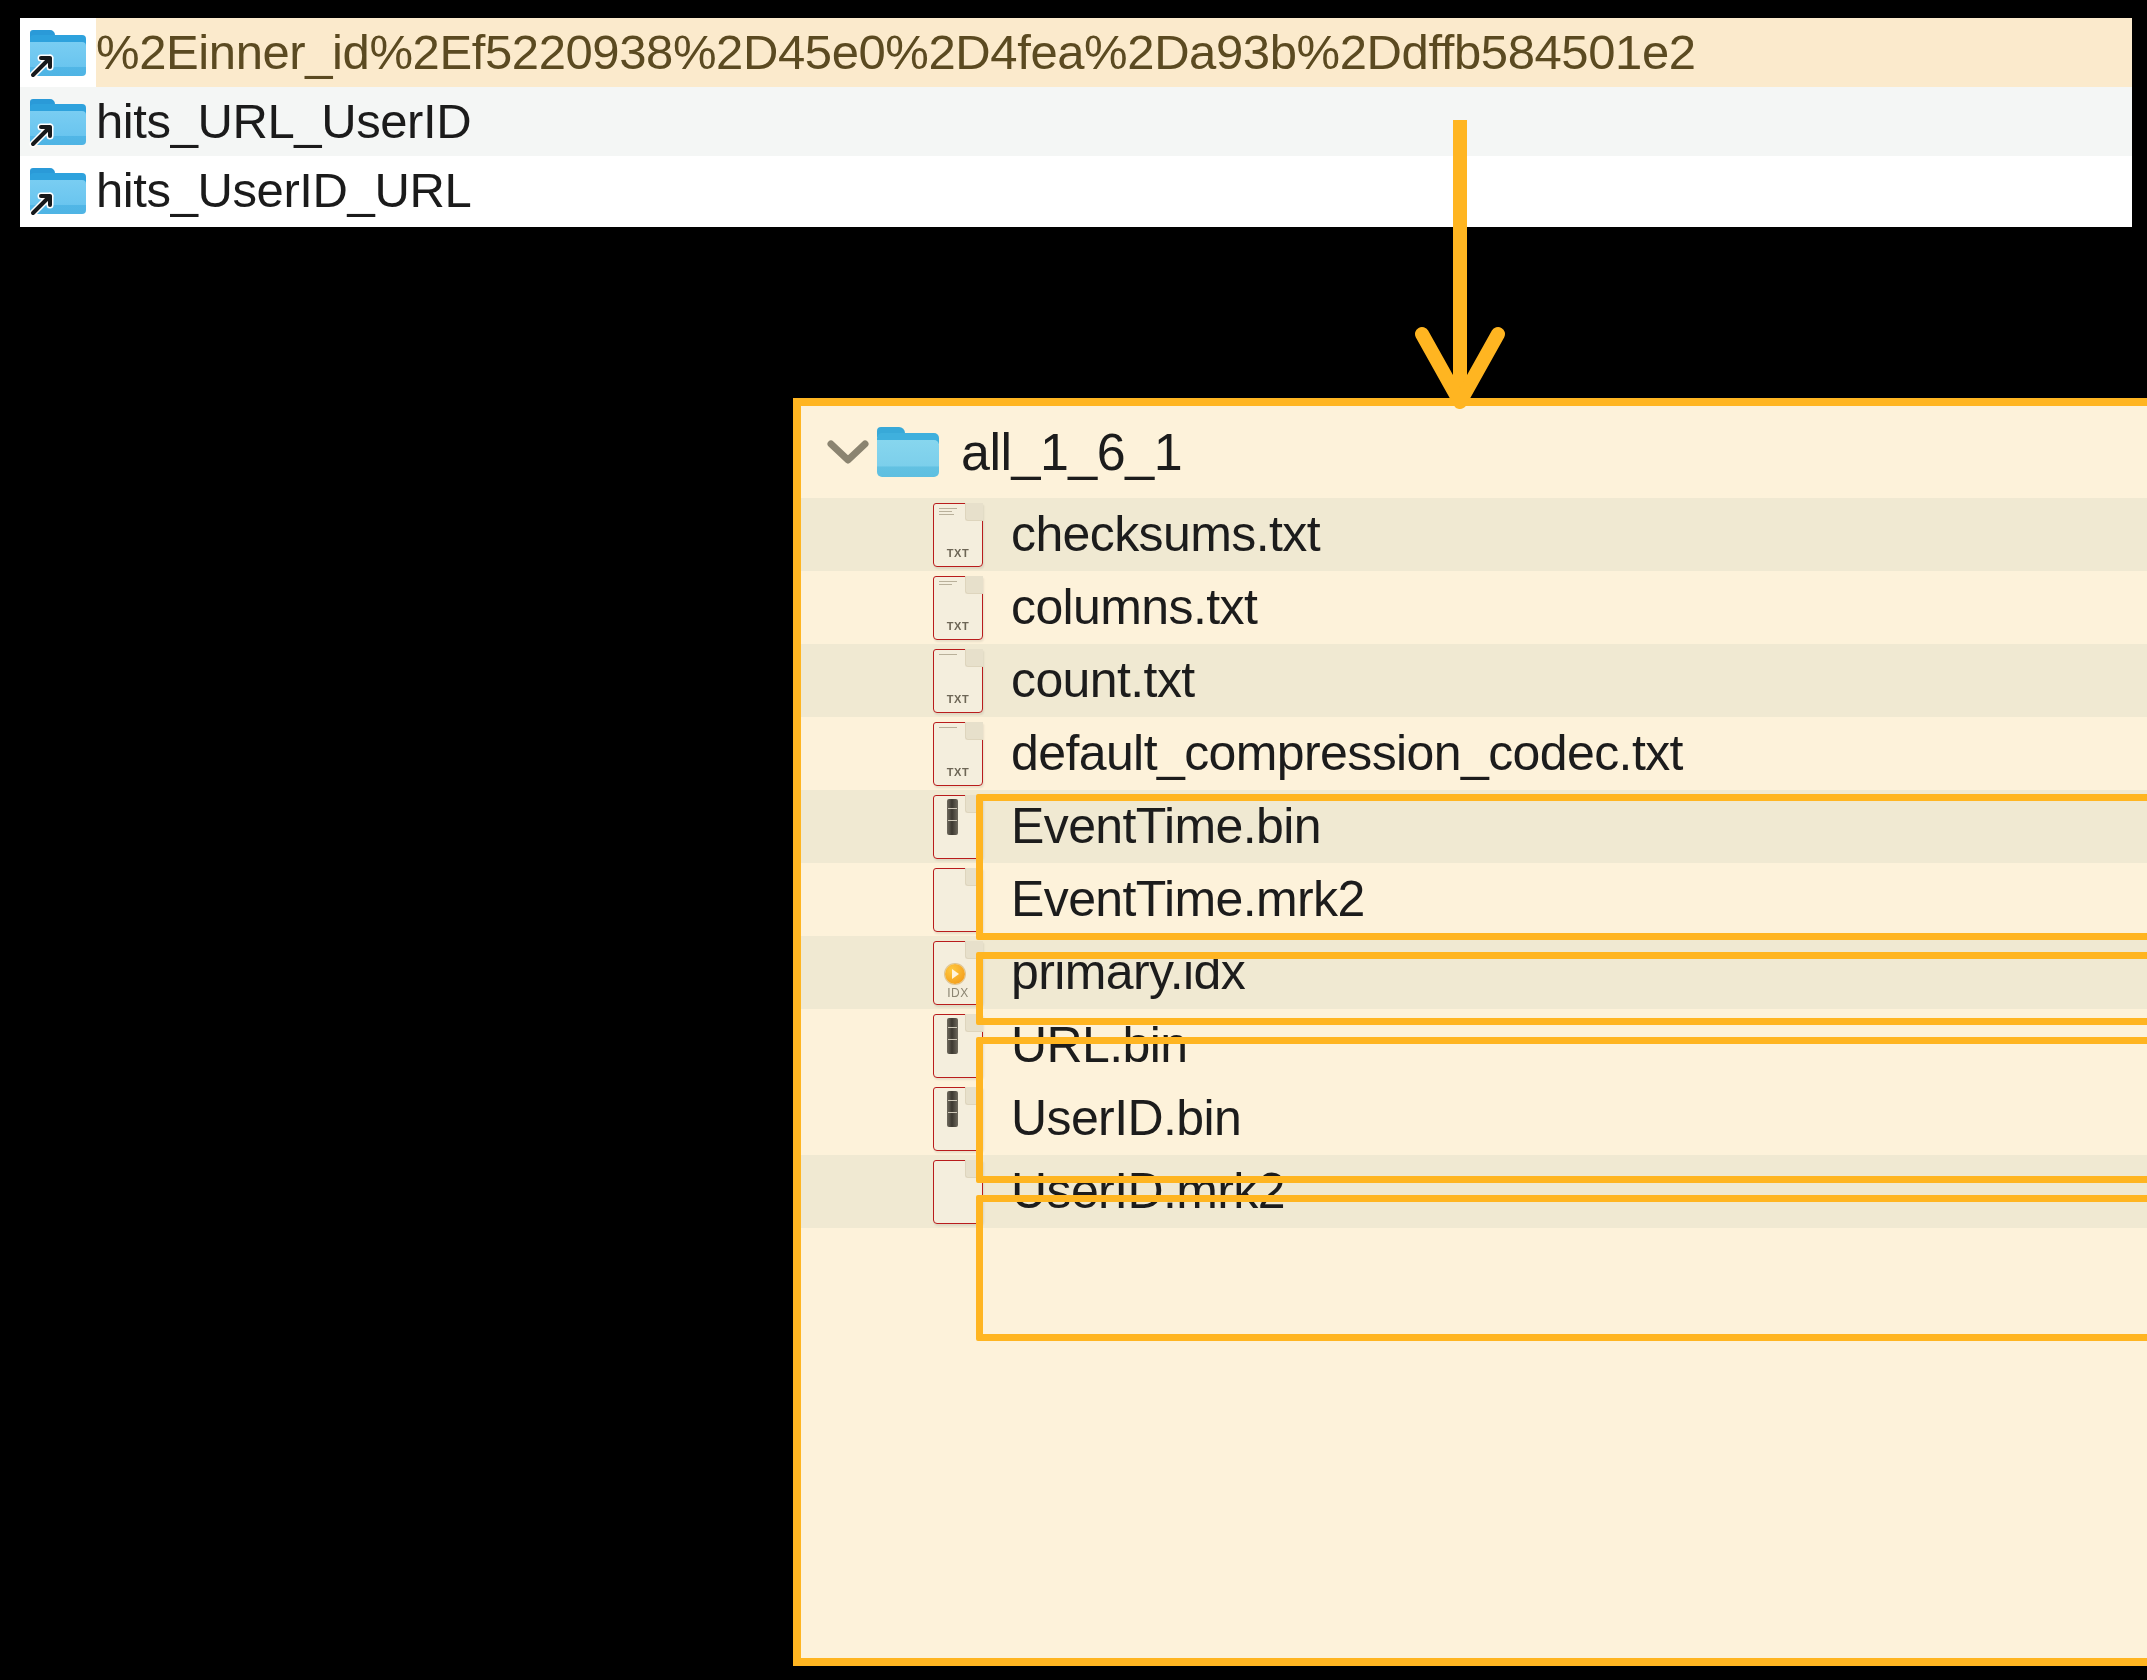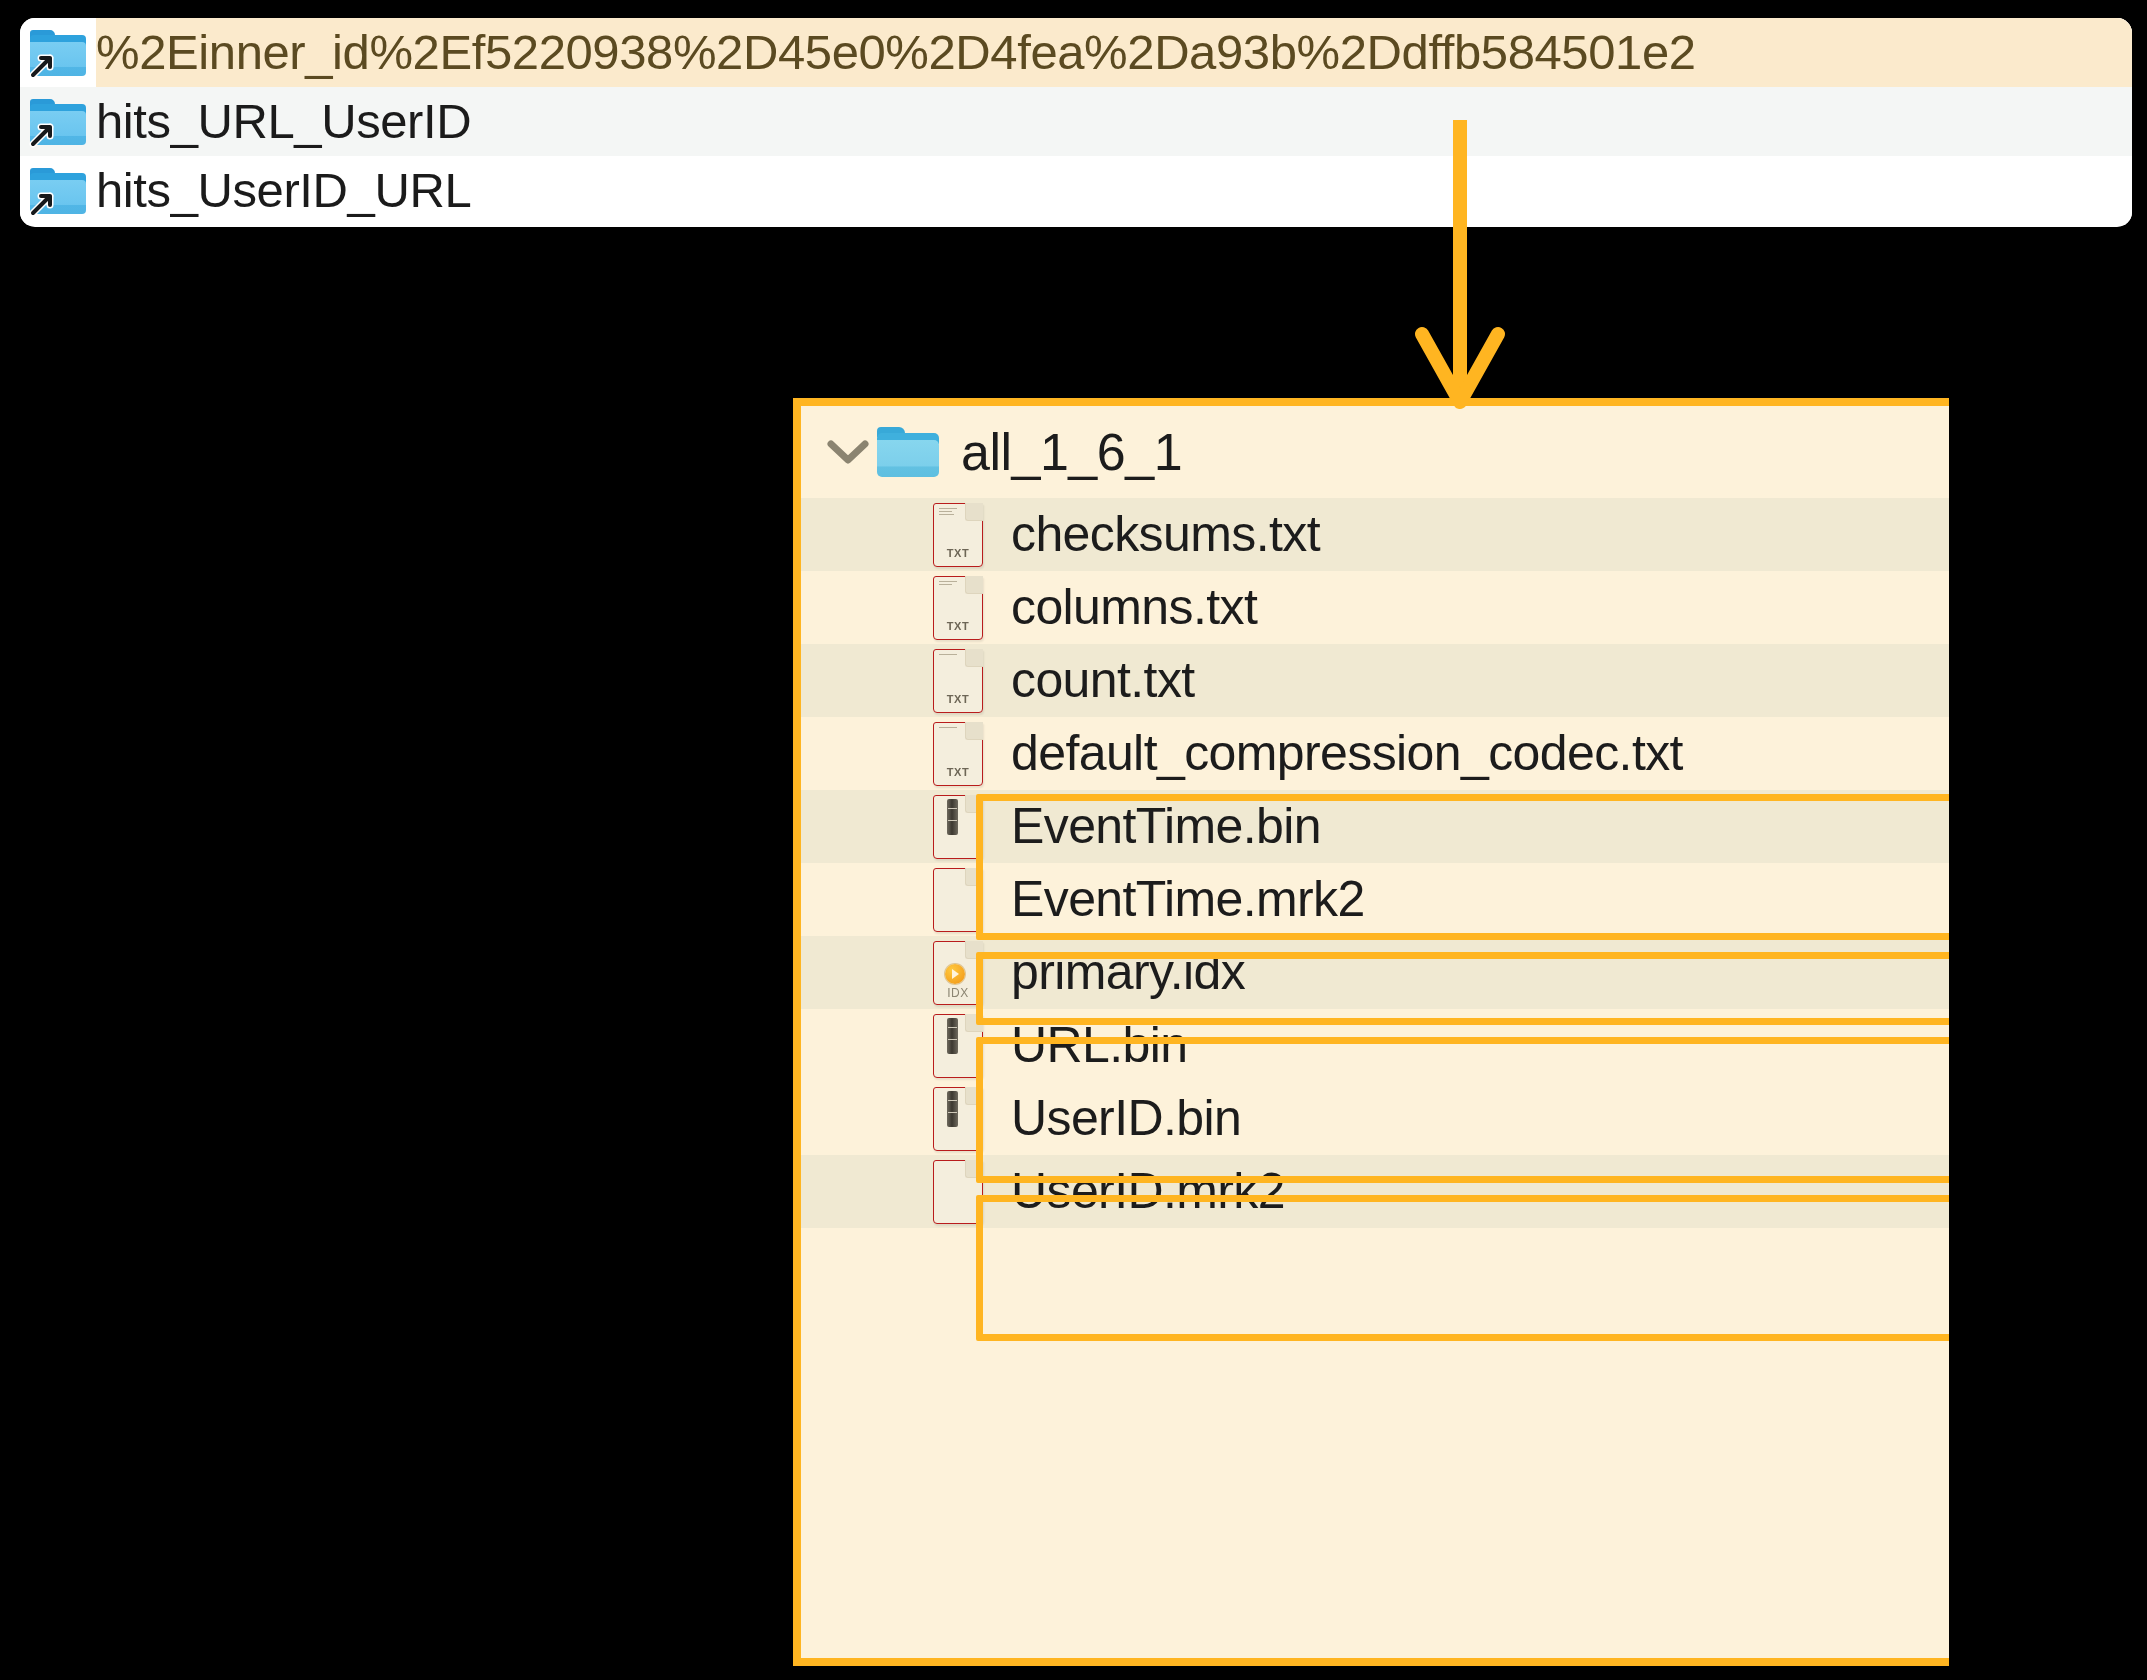--- a/index.html
+++ b/index.html
@@ -18,21 +18,20 @@
 
   
   #top-panel {
     position: absolute;
     left: 20px;
     top: 18px;
     width: 2112px;
     height: 209px;
     background: #ffffff;
     overflow: hidden;
-    border-radius: 15px;
   }
   .top-row {
     position: relative;
     height: 69px;
     display: flex;
     align-items: center;
     box-sizing: border-box;
   }
   .top-row.alt { background: #f4f6f5; }
   .top-row.plain { background: #ffffff; }
@@ -103,21 +102,21 @@
     width: 120px;
     height: 290px;
     z-index: 2;
   }
 
   
   #main-panel {
     position: absolute;
     left: 793px;
     top: 398px;
-    width: 1156px;
+    width: 1354px;
     height: 1268px;
     box-sizing: border-box;
     border: 8px solid #ffb521;
     border-right: none;
     background: #fdf2da;
     overflow: hidden;
   }
   .tree-header {
     height: 92px;
     display: flex;

